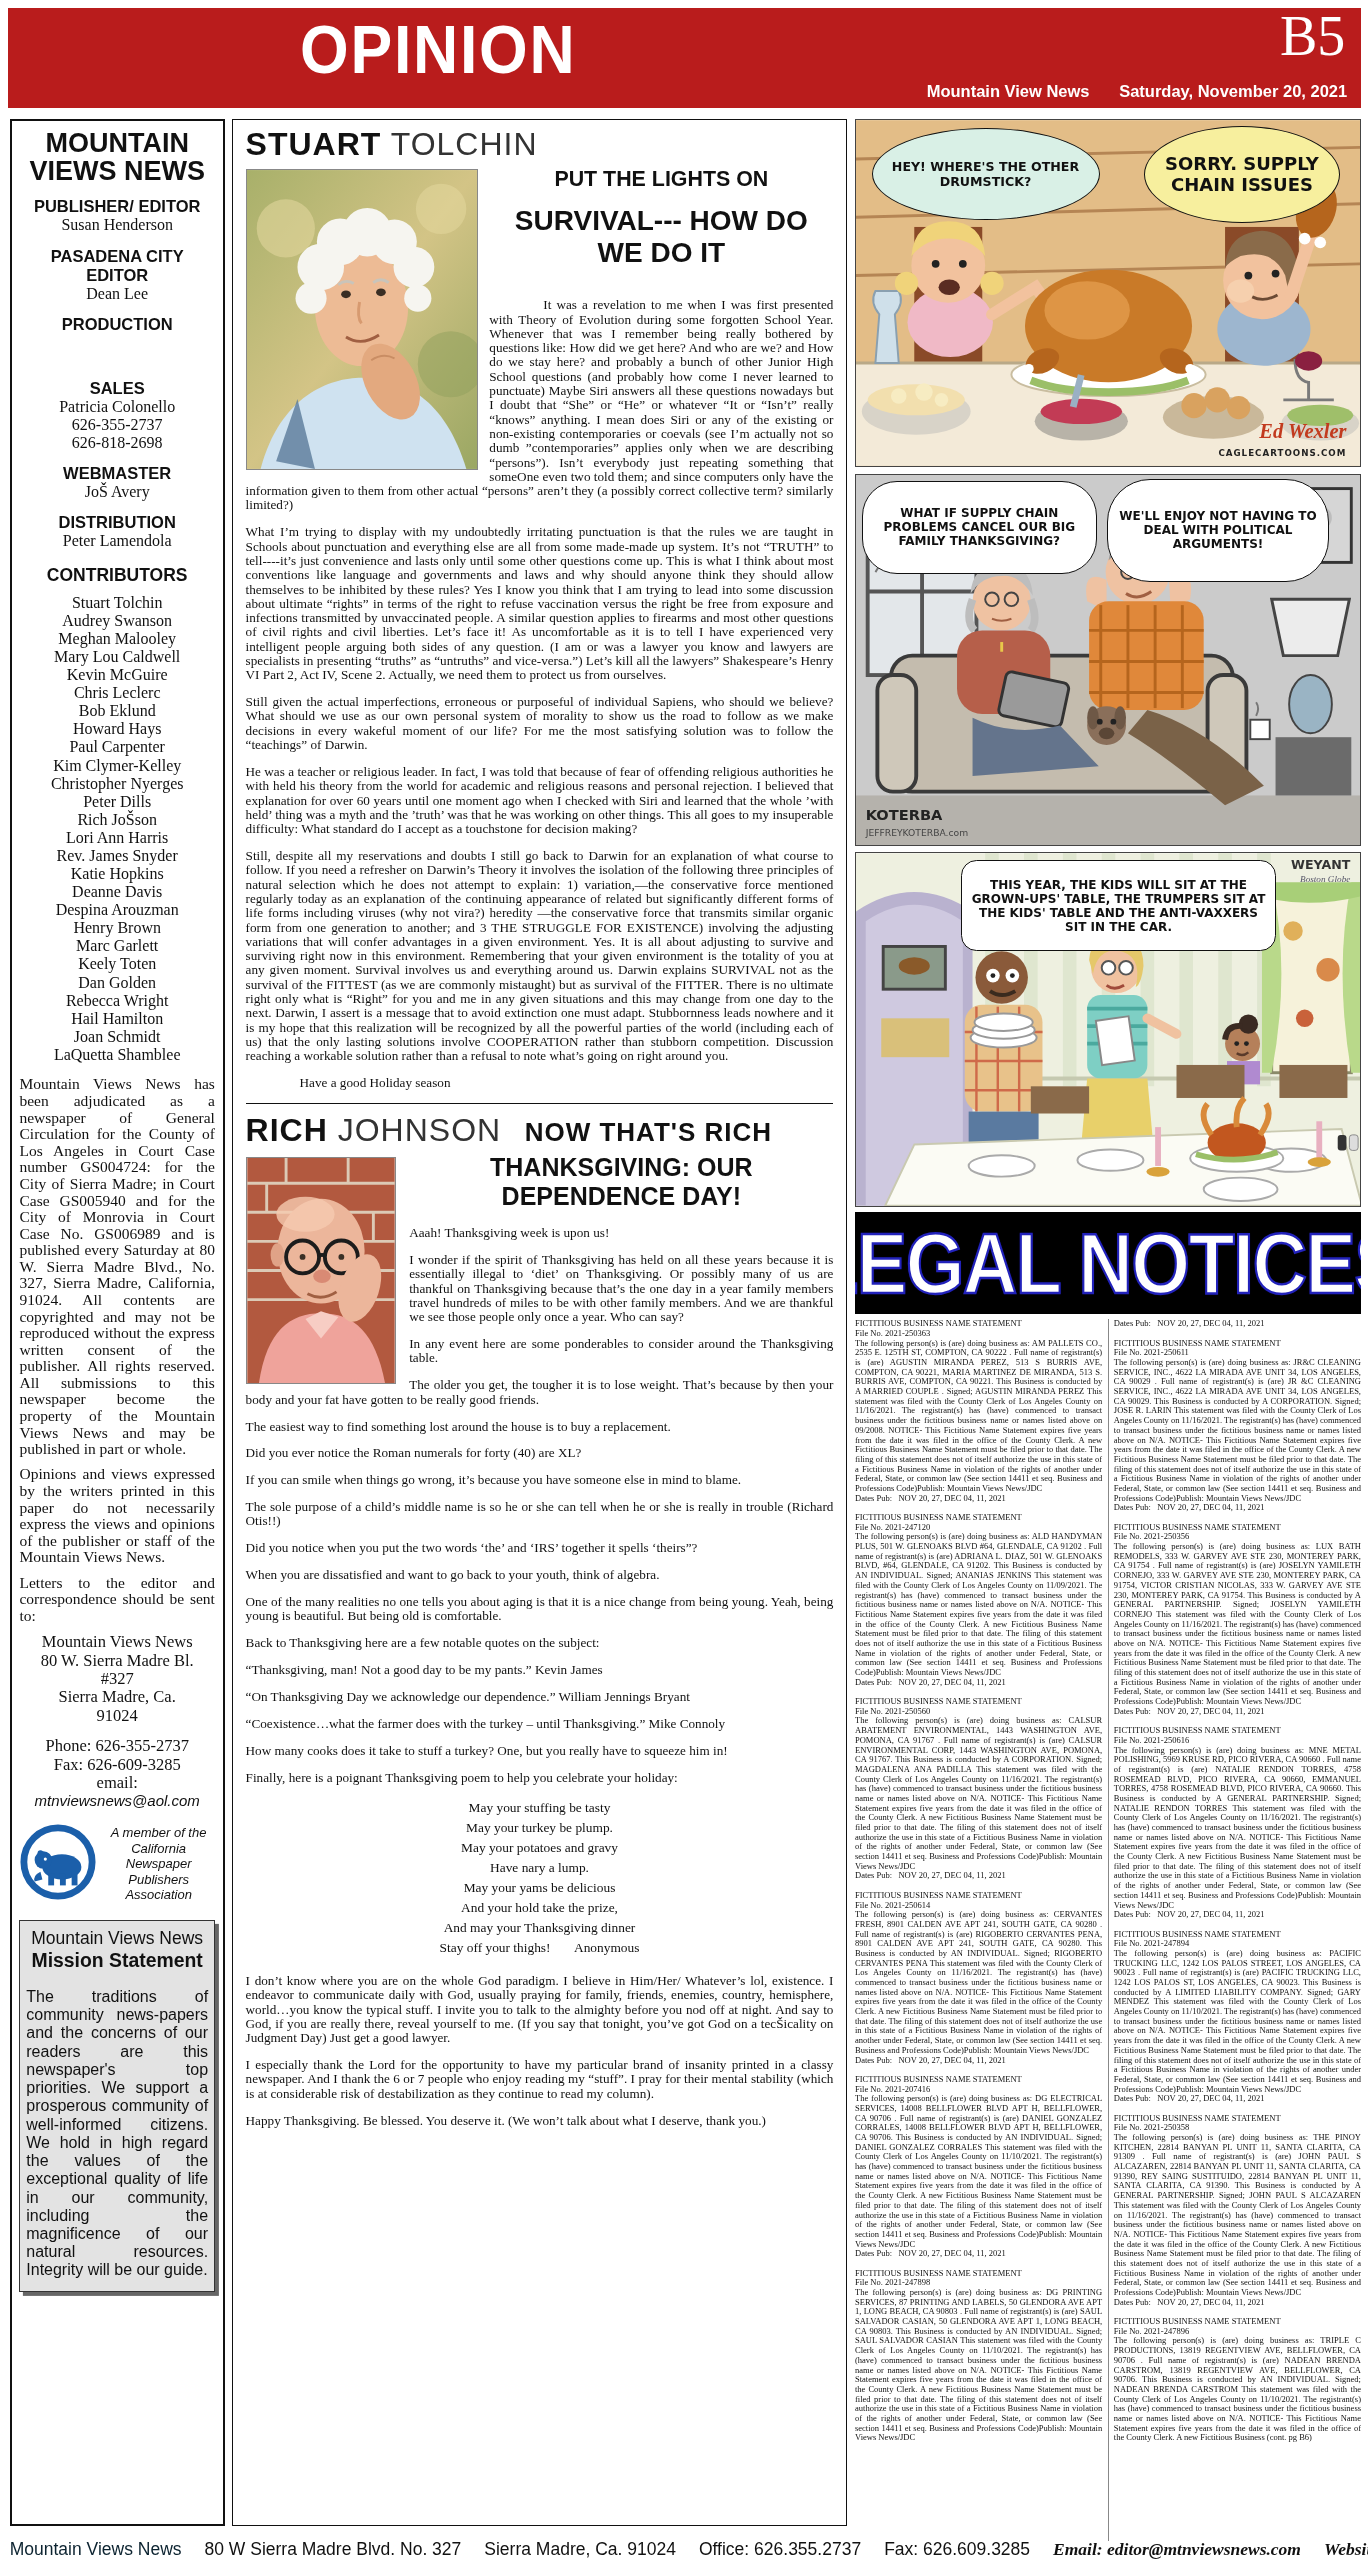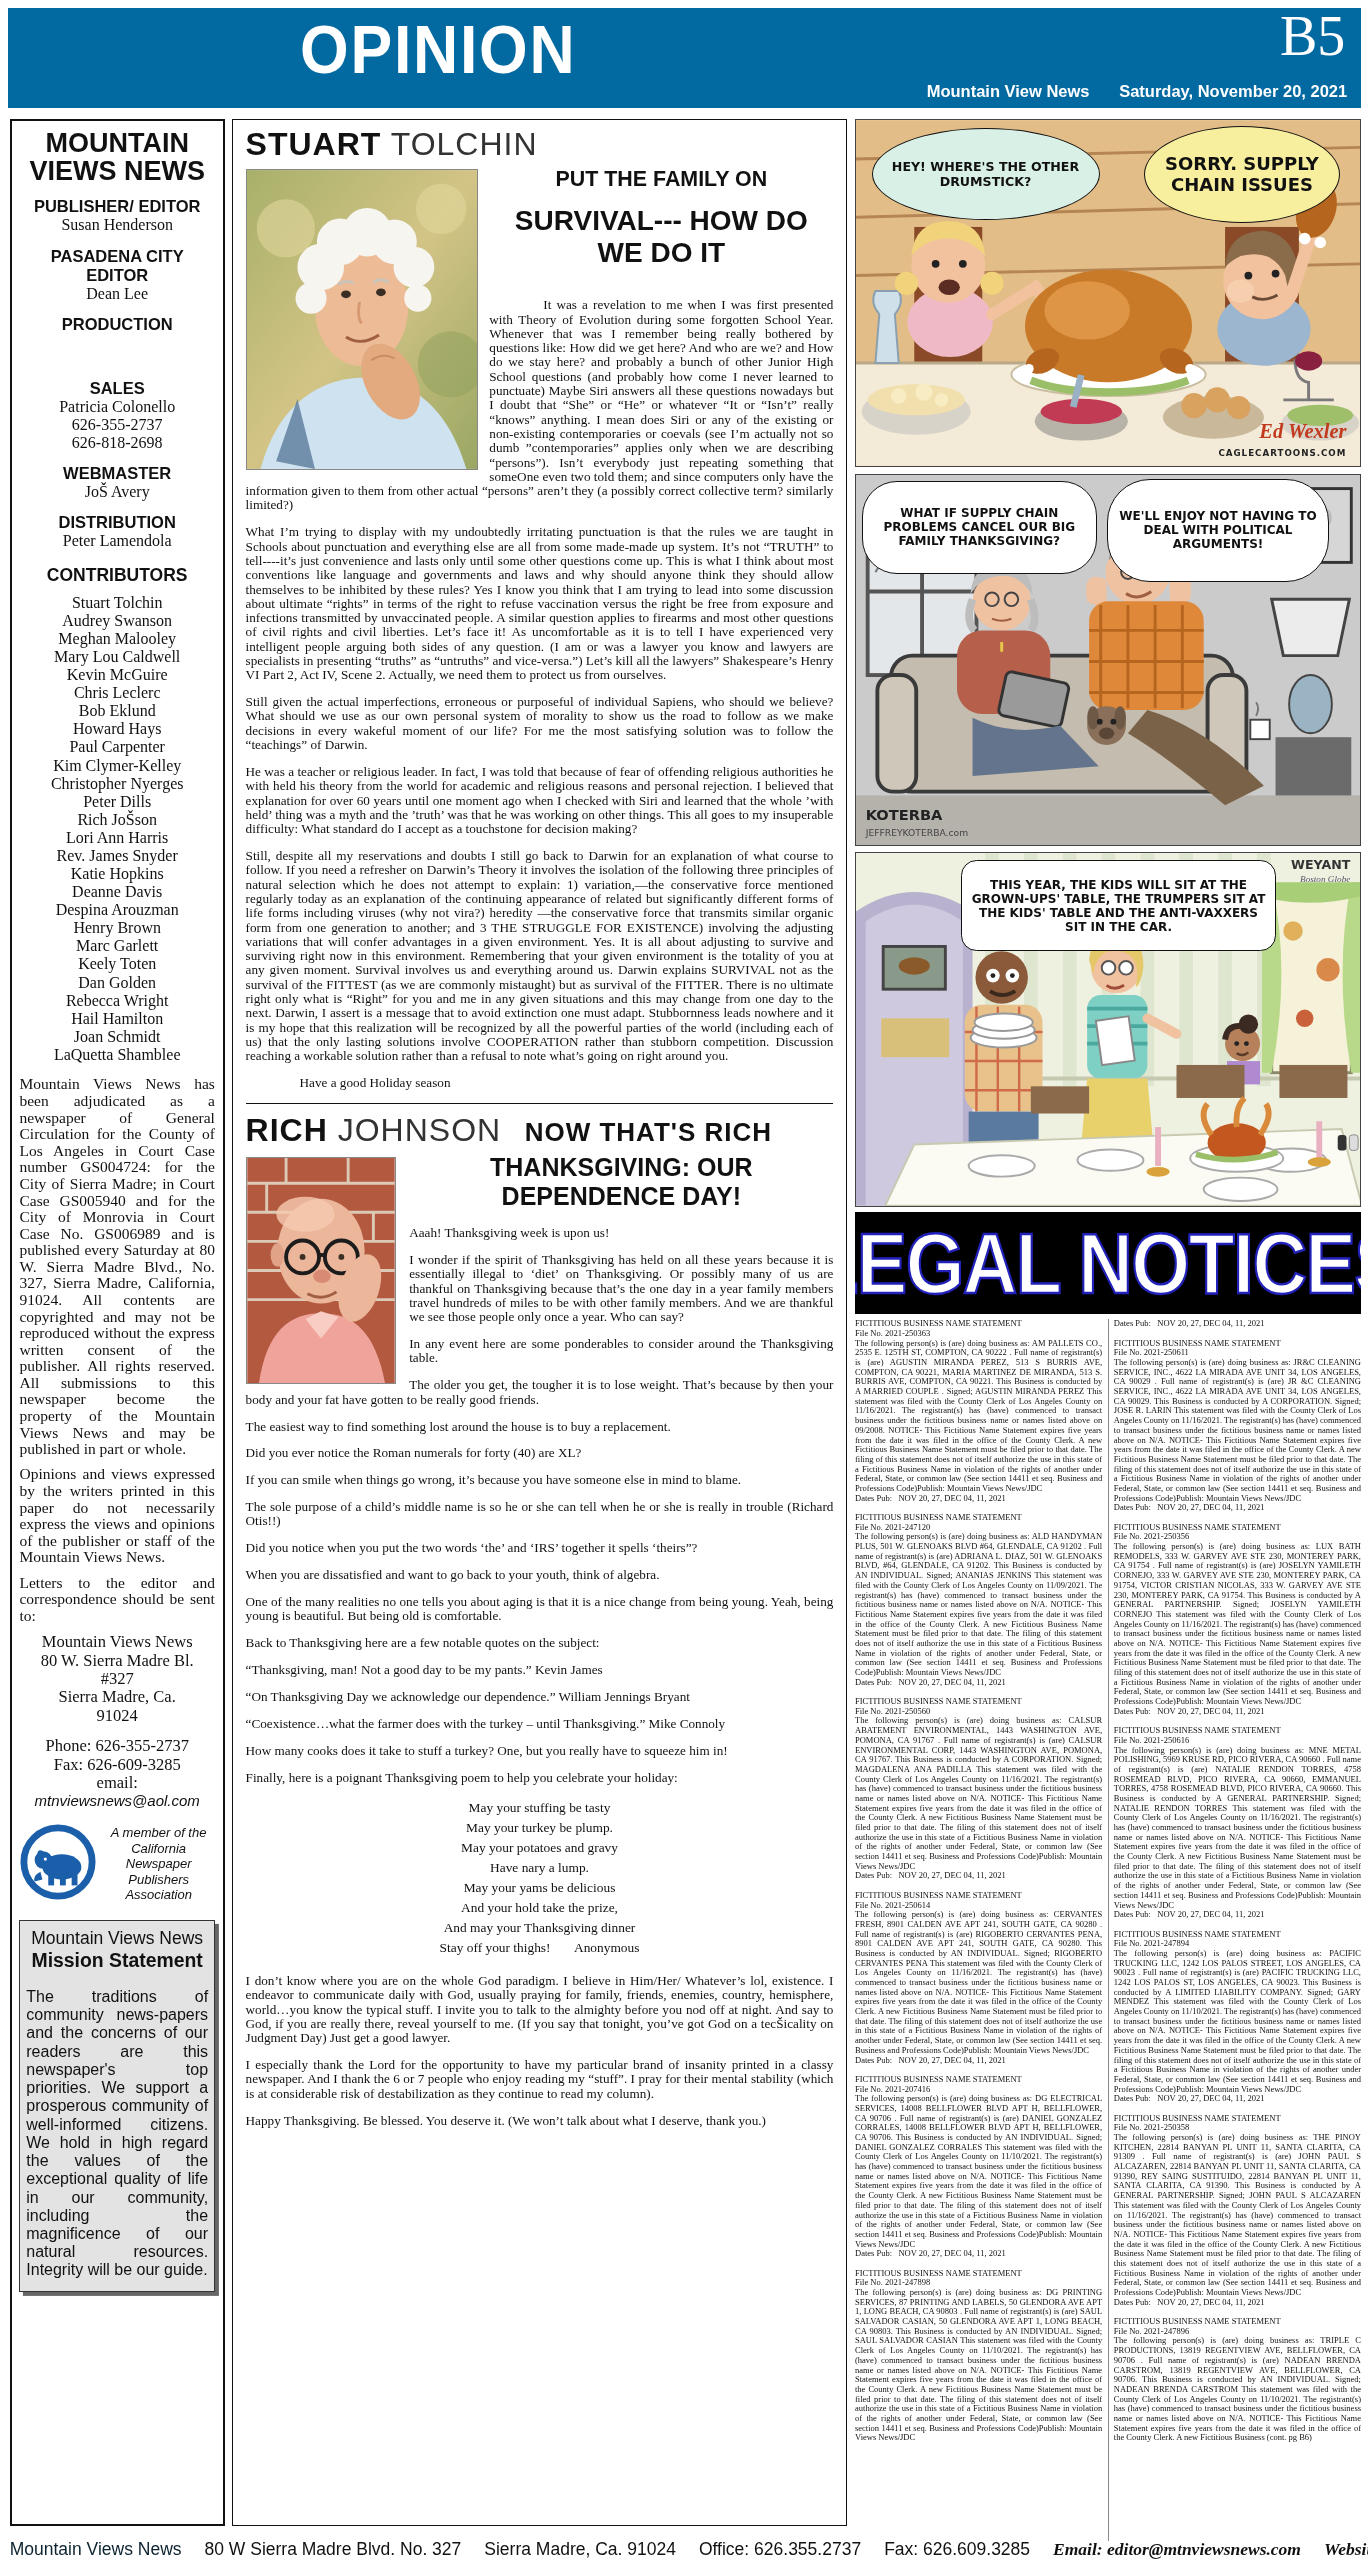--- a/index.html
+++ b/index.html
@@ -1,20 +1,20 @@
 <!DOCTYPE html>
 <html><head>
 <meta charset="utf-8">
 <style>
   html,body { margin:0; padding:0; background:#fff; }
   #page { position:relative; width:1368px; height:2576px; background:#fff; overflow:hidden;
           font-family:"Liberation Serif", serif; color:#111; }
 
   
-  .header-bar { position:absolute; left:7.8px; top:7.8px; width:1353px; height:100px; background:#0369a1; }
+  .header-bar { position:absolute; left:7.8px; top:7.8px; width:1353px; height:100px; background:#b91c1c; }
   .opinion-title { position:absolute; left:292px; top:1.9px; color:#fff;
                    font-family:"Liberation Sans", sans-serif; font-weight:bold; font-size:68px;
                    letter-spacing:1.9px; transform:scaleX(.92); transform-origin:left top; }
   .page-number { position:absolute; right:15.5px; top:-3.9px; color:#fff; font-size:56px; font-family:"Liberation Serif", serif; }
   .header-meta { position:absolute; right:13.6px; bottom:6.8px; color:#fff;
                  font-family:"Liberation Sans", sans-serif; font-weight:bold; font-size:16.5px; }
   .header-meta span { margin-left:25px; }
 
   
   .sidebar { position:absolute; left:9.7px; top:119px; width:215px; height:2407px;
@@ -249,21 +249,21 @@
             <ellipse cx="102" cy="128" rx="5" ry="4" fill="#3a2e24"></ellipse>
             <ellipse cx="138" cy="126" rx="5" ry="4" fill="#3a2e24"></ellipse>
             <path d="M94 118 Q102 112 110 117" stroke="#c9c4ba" stroke-width="3" fill="none"></path>
             <path d="M130 116 Q138 110 146 116" stroke="#c9c4ba" stroke-width="3" fill="none"></path>
             <path d="M116 136 Q113 152 118 158" stroke="#d79a70" stroke-width="3" fill="none"></path>
             <path d="M102 172 Q118 182 136 170" stroke="#a05f42" stroke-width="3" fill="none"></path>
             <ellipse cx="148" cy="218" rx="26" ry="42" fill="#e3a97f" transform="rotate(-28 148 218)"></ellipse>
             <path d="M128 196 Q140 188 152 194" stroke="#c98d64" stroke-width="2" fill="none"></path>
           </svg>
         </div>
-        <div class="col-title">PUT THE FAMILY ON</div>
+        <div class="col-title">PUT THE LIGHTS ON</div>
         <div class="headline1">SURVIVAL--- HOW DO WE DO IT</div>
         <span>
           
         <p>It was a revelation to me when I was first presented with Theory of Evolution during some forgotten School Year.  Whenever that was I remember being really bothered by questions like: How did we get here? And who are we? and How do we stay here? and probably a bunch of other Junior High School questions (and probably how come I never learned to punctuate)  Maybe Siri answers all these questions nowadays but I doubt that “She” or “He” or whatever “It  or “Isn’t” really “knows” anything.  I mean does Siri or any of the existing or non-existing contemporaries or coevals (see I’m actually not so dumb ”contemporaries” applies only when we are describing “persons”).  Isn’t everybody just repeating something that someOne even two told them; and since computers only have the information given to them from other actual “persons” aren’t they (a possibly correct collective term? similarly limited?)</p><p>What I’m trying to display with my undoubtedly irritating punctuation is that the rules we are taught in Schools about punctuation and everything else are all from some made-made up system.  It’s not “TRUTH” to tell----it’s just convenience and lasts only until some other questions come up.  This is what I think about most conventions like language and governments and laws and why should anyone think they should allow themselves to be inhibited by these rules? Yes I know you think that I am trying to lead into some discussion about ultimate “rights” in terms of the right to refuse vaccination versus the right be free from exposure and infections transmitted by unvaccinated people.  A similar question applies to firearms and most other questions of civil rights and civil liberties.  Let’s face it!  As uncomfortable as it is to tell I have experienced very intelligent people arguing both sides of any question. (I am or was a lawyer you know and lawyers are specialists in presenting “truths” as “untruths” and vice-versa.”) Let’s kill all the lawyers” Shakespeare’s Henry VI Part 2, Act IV, Scene 2.  Actually, we need them to protect us from ourselves.</p><p>Still given the actual imperfections, erroneous or purposeful of individual Sapiens, who should we believe?  What should we use as our own personal system of morality to show us the road to follow as we make decisions in every wakeful moment of our life? For me the most satisfying solution was to follow the “teachings” of Darwin.</p><p>He was a teacher or religious leader.  In fact, I was told that because of fear of offending religious authorities he with held his theory from the world for academic and religious reasons and personal rejection.  I believed that explanation for over 60 years until one moment ago when I checked with Siri and learned that the whole ’with held’ thing was a myth and the ’truth’ was that he was working on other things.  This all goes to my insuperable difficulty:  What standard do I accept as a touchstone for decision making?</p><p>Still, despite all my reservations and doubts I still go back to Darwin for an explanation of what course to follow.  If you need a refresher on Darwin’s Theory it involves the isolation of the following three principles of natural selection which he does not attempt to explain: 1) variation,—the conservative force  mentioned regularly today as an explanation of the continuing appearance of related but significantly different forms of life forms including viruses (why not vira?)  heredity —the conservative force that transmits similar organic form from one generation to another; and 3 THE STRUGGLE FOR EXISTENCE) involving the adjusting variations that will confer advantages in a given environment.  Yes. It is all about adjusting to survive and surviving right now in this environment.  Remembering that your given environment is the totality of you at any given moment.  Survival involves us and everything around us.  Darwin explains SURVIVAL not as the survival of the FITTEST (as we are commonly mistaught) but as survival of the FITTER.   There is no ultimate right only what is “Right” for you and me in any given situations and this may change from one day to the next.  Darwin, I assert is a message that to avoid extinction one must adapt.  Stubbornness leads nowhere and it is my hope that this realization will be recognized by all the powerful parties of the world (including each of us) that the only lasting solutions involve COOPERATION rather than stubborn competition.  Discussion reaching a workable solution rather than a refusal to note what’s going on right around you.</p></span>
         <p class="closing">Have a good Holiday season</p>
       </div>
     </div>
 
     <div class="art2">
       <div class="byline">

